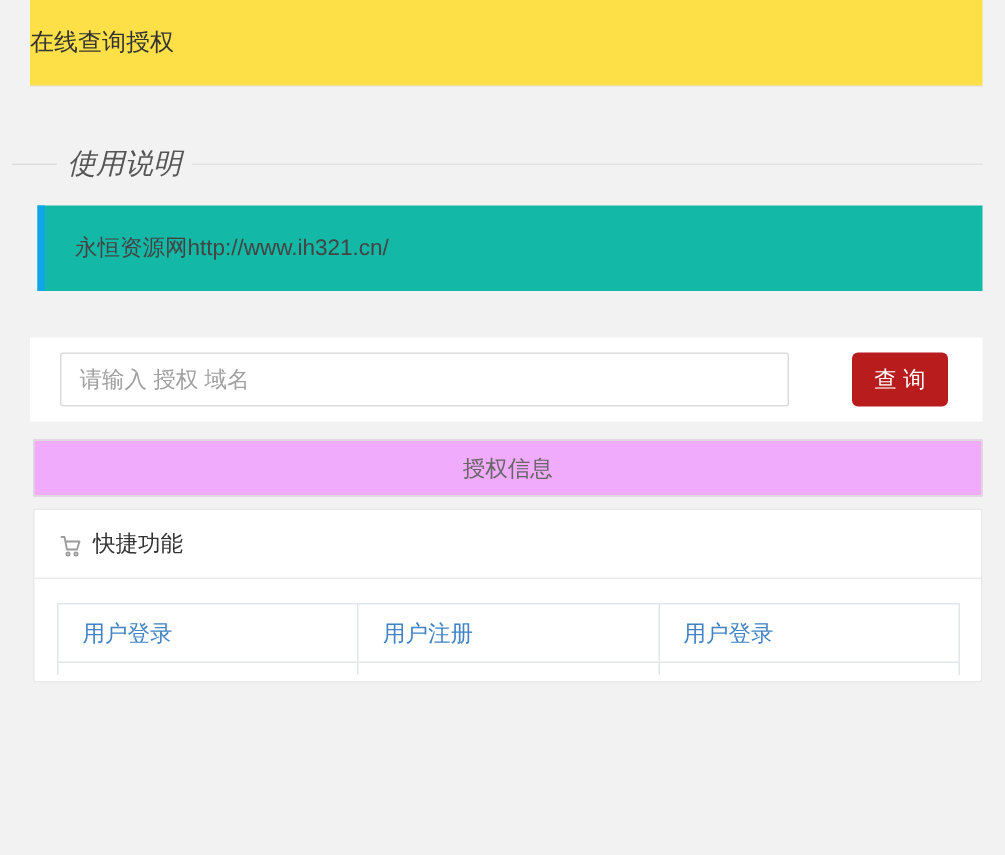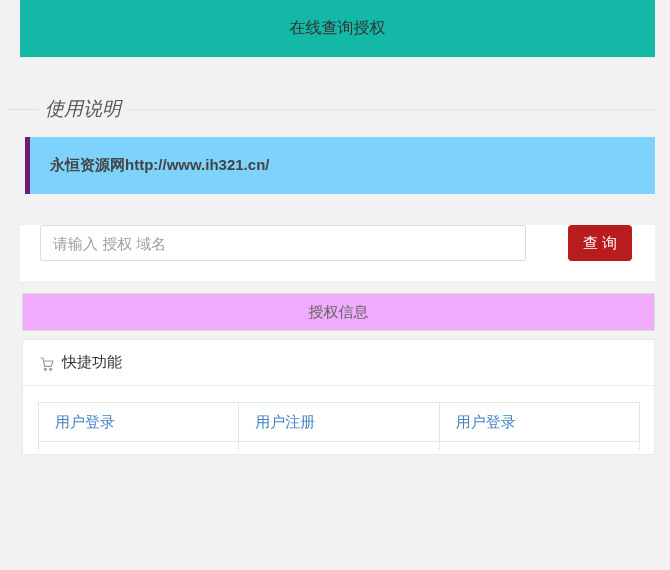--- a/index.html
+++ b/index.html
@@ -9,25 +9,25 @@
     height: 570px;
     background: #f2f2f2;
     font-family: "Liberation Sans", "DejaVu Sans", sans-serif;
     overflow: hidden;
   }
 
   
   .header-card {
     margin: 0 15px 0 20px;
     height: 57px;
-    background: #14b8a6;
+    background: #fde047;
     border-bottom: 1px solid #e7e7e7;
     display: flex;
     align-items: center;
-    justify-content: center;
+    justify-content: flex-start;
   }
   .header-card .title {
     font-size: 16px;
     color: #333333;
   }
 
   
   .section-heading {
     margin: 38px 15px 0 8px;
     display: flex;
@@ -48,35 +48,34 @@
   .section-heading .heading-text {
     font-size: 19px;
     color: #555555;
     padding: 0 7px;
     white-space: nowrap;
   }
 
   
   .quote-box {
     margin: 15px 15px 0 25px;
-    background: #7dd3fc;
-    border-left: 5px solid #701a75;
+    background: #14b8a6;
+    border-left: 5px solid #0ea5e9;
     padding: 19px 20px;
     font-size: 15px;
     color: #444444;
-    font-weight: bold;
   }
 
   
   .search-card {
     margin: 31px 15px 0 20px;
     background: #ffffff;
     height: 56px;
     display: flex;
-    align-items: flex-start;
+    align-items: center;
     padding: 0;
   }
   .search-card .domain-input {
     flex: 1;
     margin-left: 20px;
     height: 34px;
     border: 1px solid #dcdcdc;
     border-radius: 2px;
     padding: 0 12px;
     font-size: 15px;

